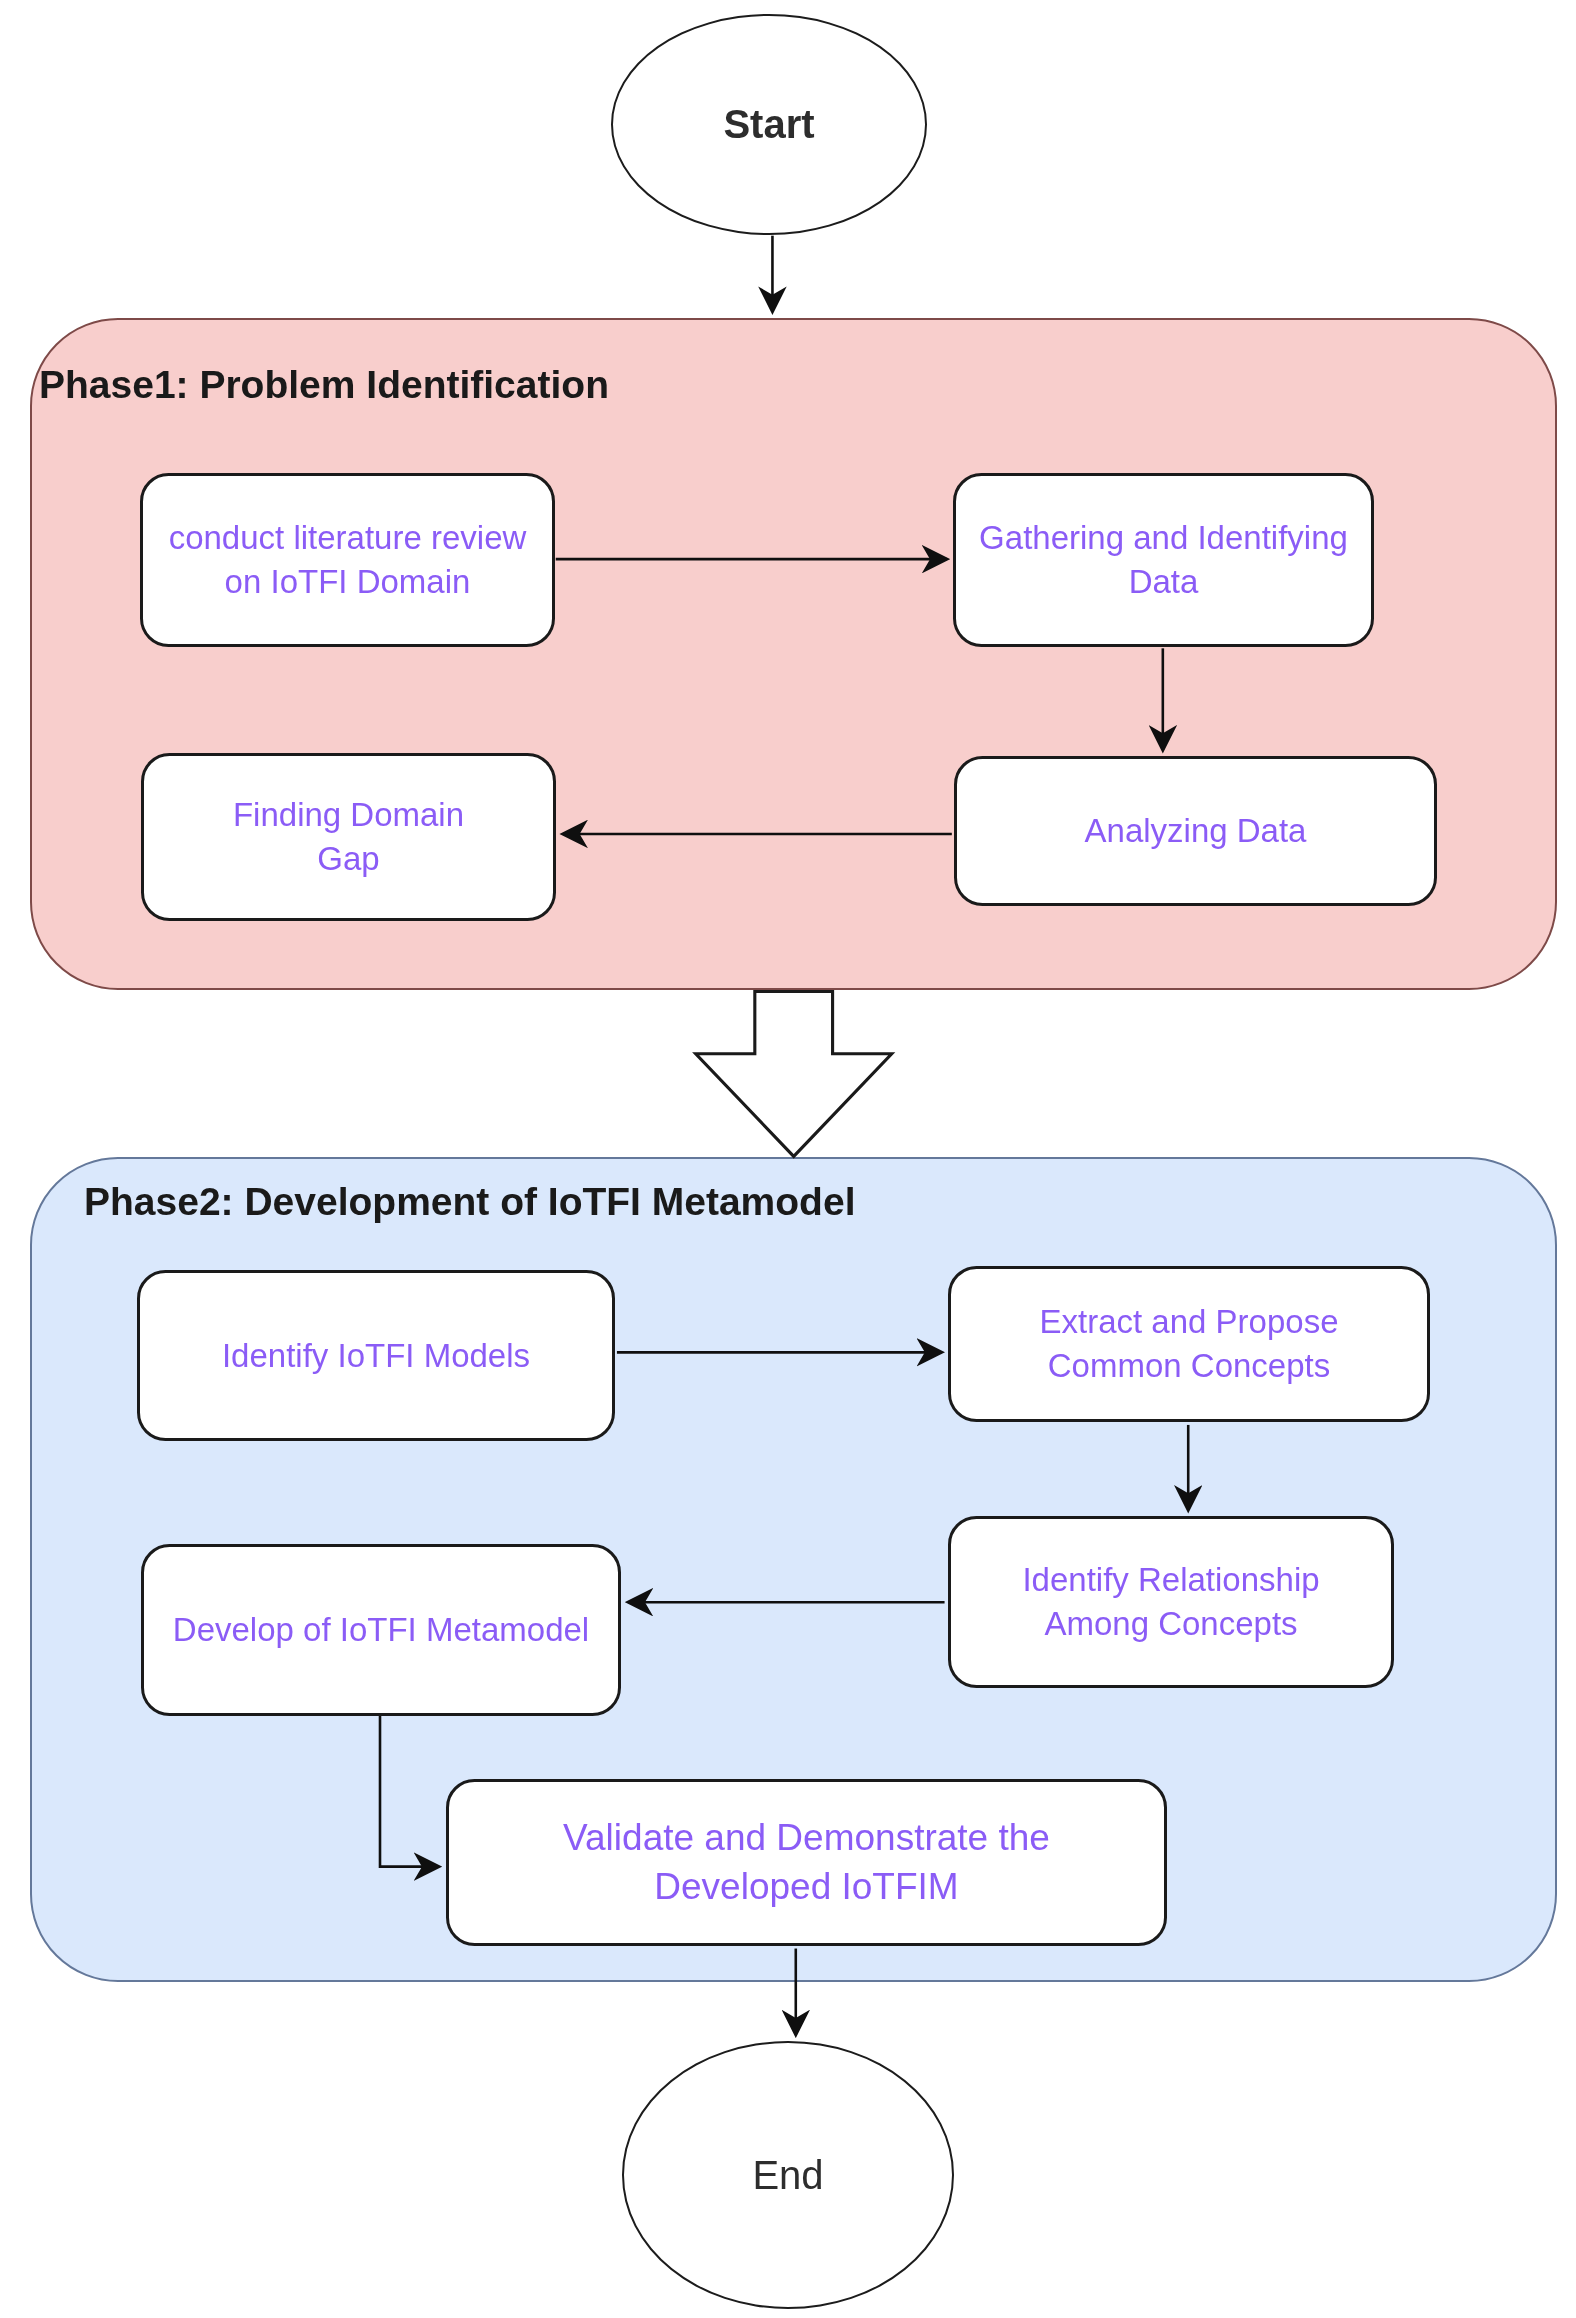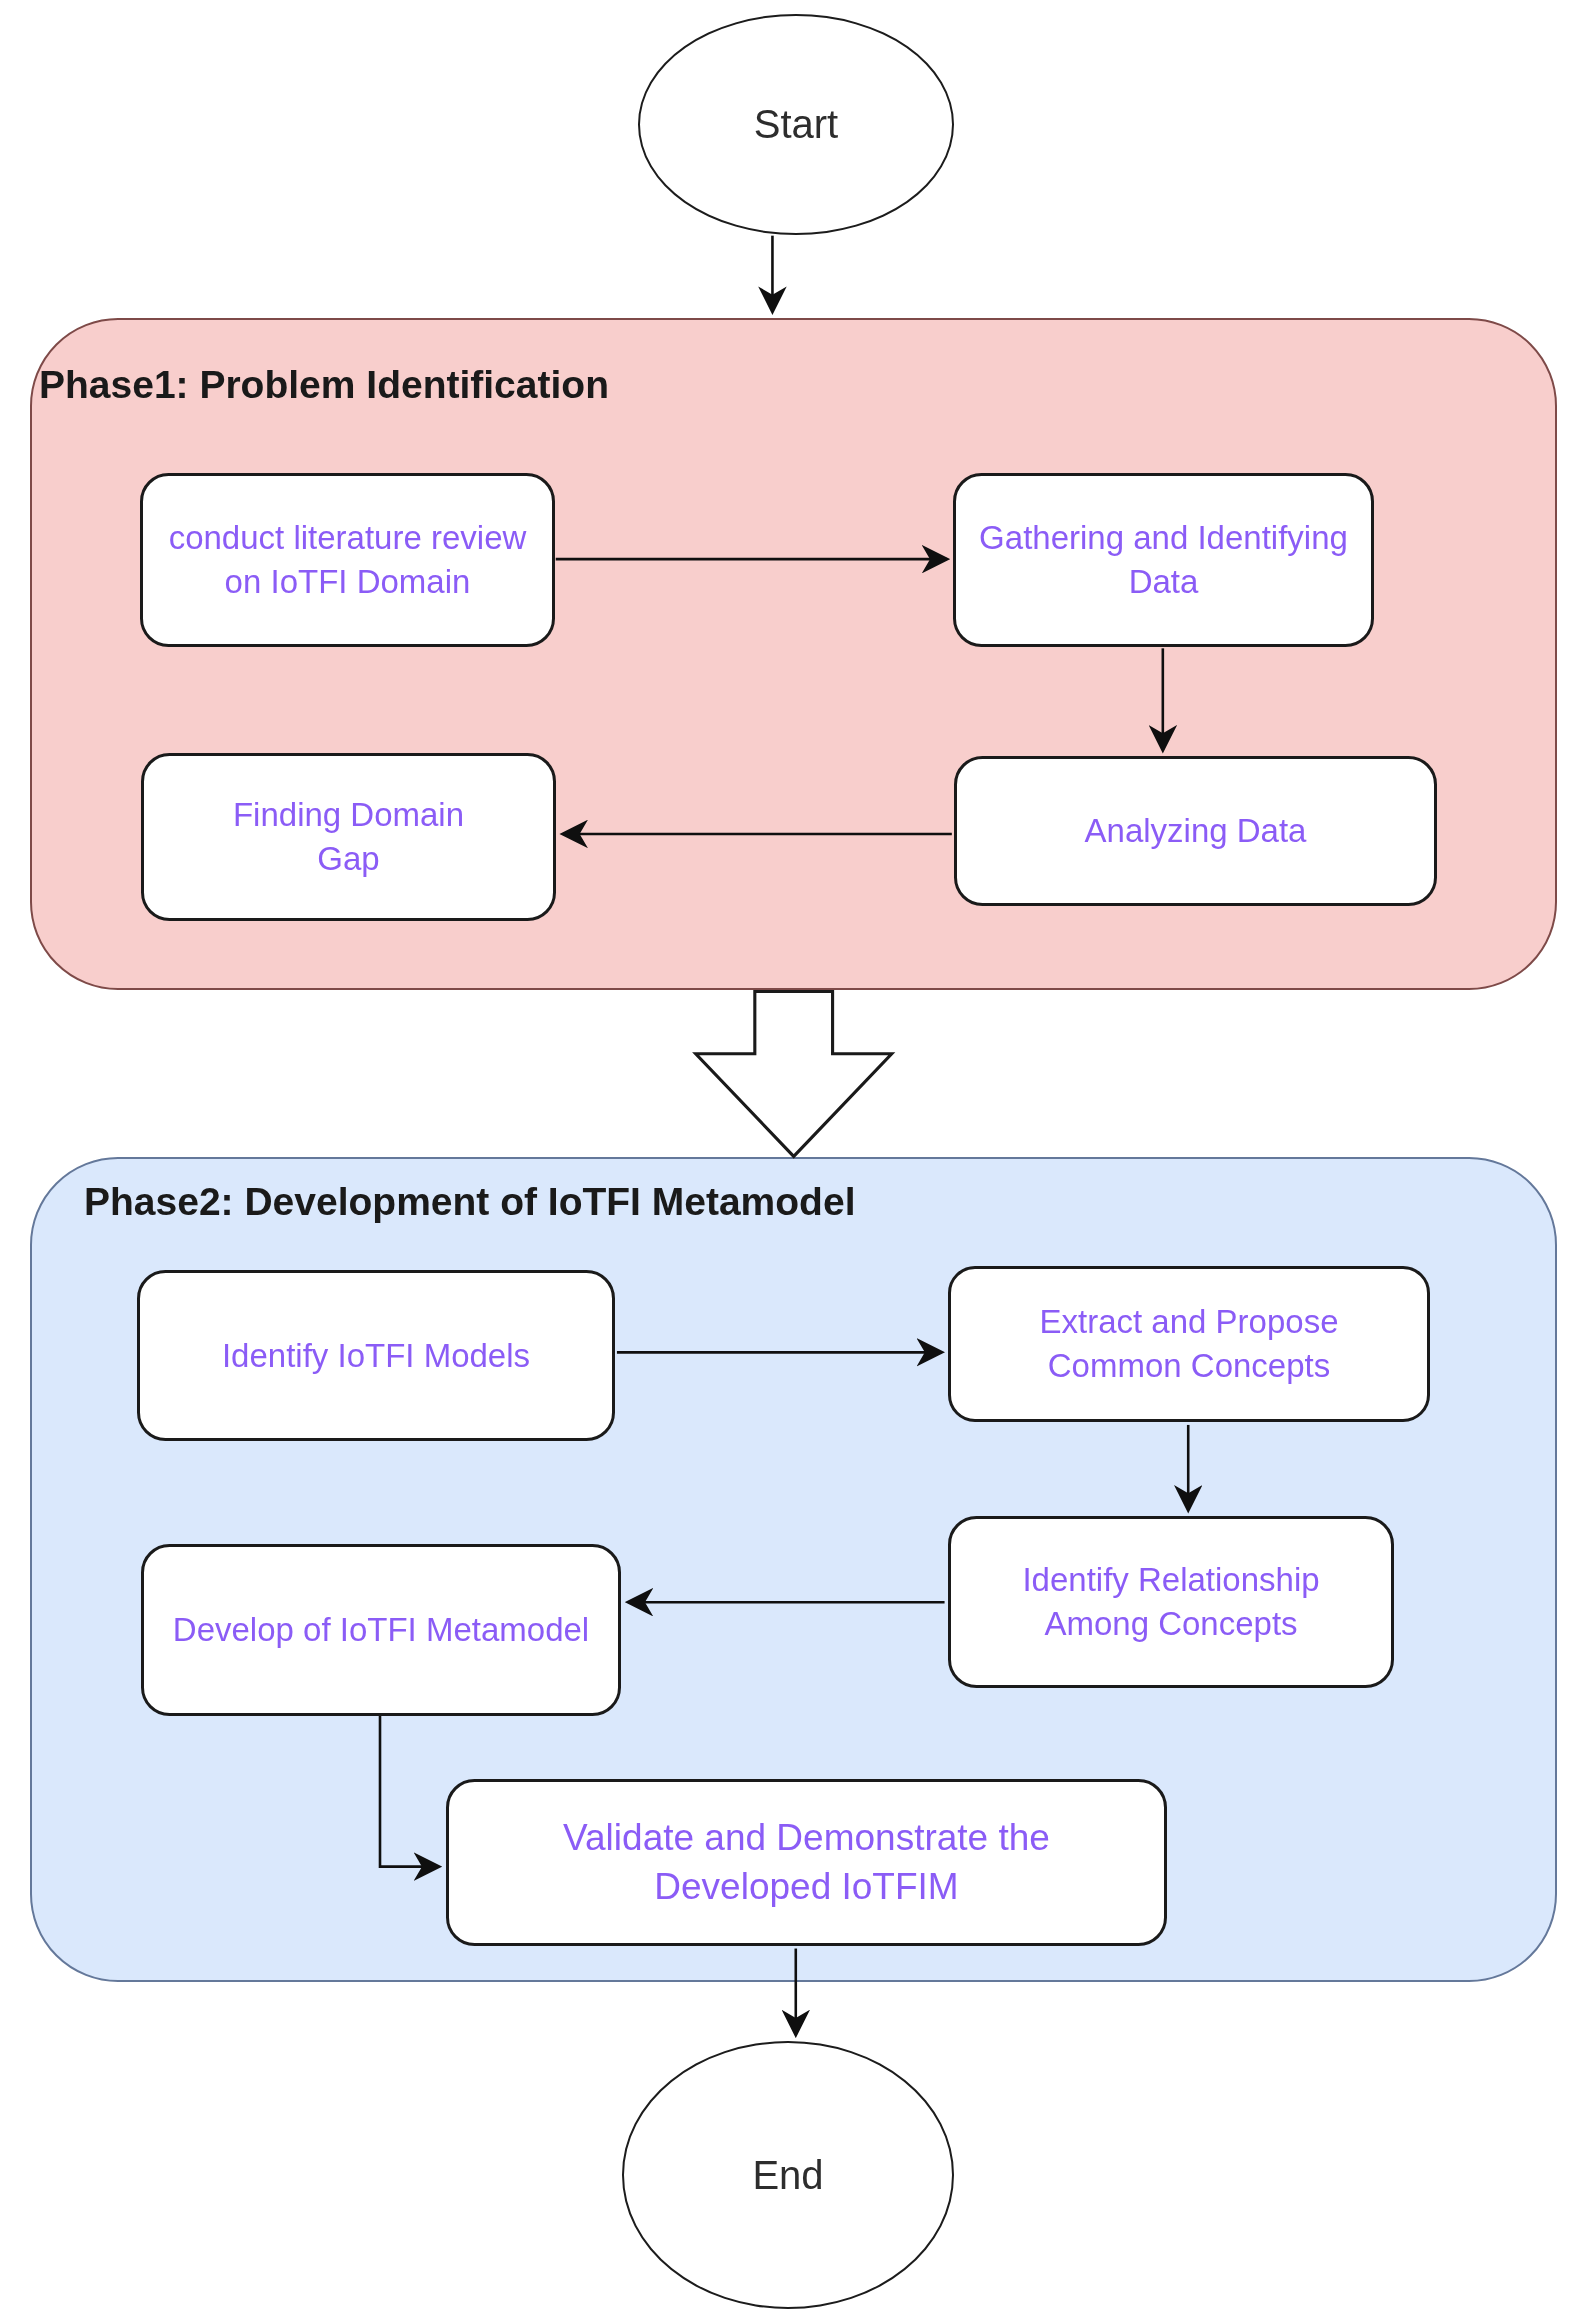--- a/index.html
+++ b/index.html
@@ -43,42 +43,42 @@
   
   .terminator{
     position:absolute;
     background:#ffffff;
     border:2.6px solid #1c1c1c;
     border-radius:50%;
     display:flex;align-items:center;justify-content:center;
     font-size:40px;color:#2d2d2d;
     box-sizing:border-box;z-index:3;
   }
-  .start-node{left:638px;top:13.5px;width:316px;height:221px;}
+  .start-node{left:611px;top:13.5px;width:316px;height:221px;font-weight:bold;}
   .end-node{left:622px;top:2041px;width:332px;height:268px;}
 
   
   .node{
     position:absolute;
     background:#ffffff;
     border:3.1px solid #1a1a1a;
     border-radius:28.5px;
     display:flex;align-items:center;justify-content:center;
     text-align:center;
     font-size:33px;line-height:1.32;color:#8b5cf6;
     box-sizing:border-box;
     padding:5.2px 21px;
     z-index:3;
   }
   .node-a{left:140px;top:473px;width:415px;height:174px;}
   .node-b{left:953px;top:473px;width:421px;height:174px;}
   .node-c{left:141px;top:753px;width:415px;height:168px;padding:5.2px 70px;}
   .node-d{left:954px;top:756px;width:483px;height:150px;}
   .node-e{left:137px;top:1270px;width:478px;height:171px;}
-  .node-f{left:948px;top:1266px;width:482px;height:156px;border-radius:27px;}
+  .node-f{left:948px;top:1266px;width:482px;height:156px;}
   .node-g{left:948px;top:1516px;width:446px;height:172px;}
   .node-h{left:141px;top:1516px;width:480px;height:172px;margin-top:28px;}
   .node-i{left:446px;top:1779px;width:721px;height:167px;font-size:37px;}
 </style>
 </head>
 <body>
 
 <div class="canvas">
 
   <div class="phase phase1"></div>

